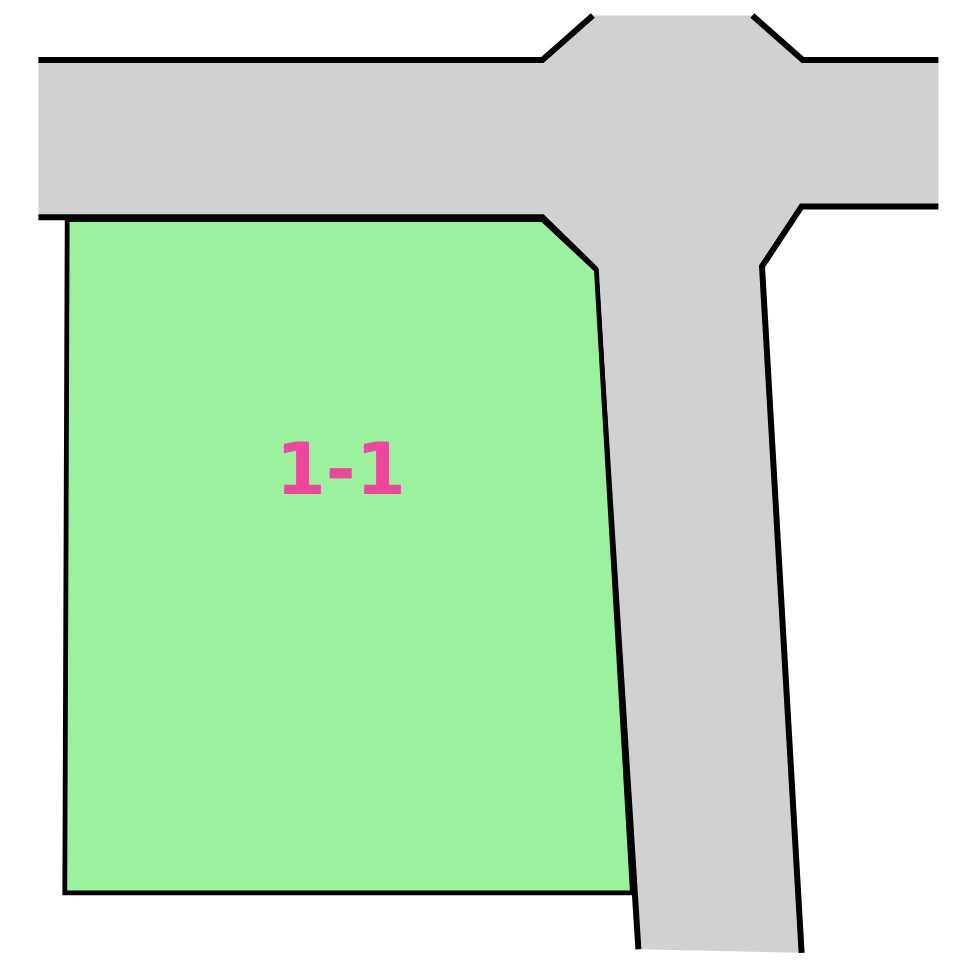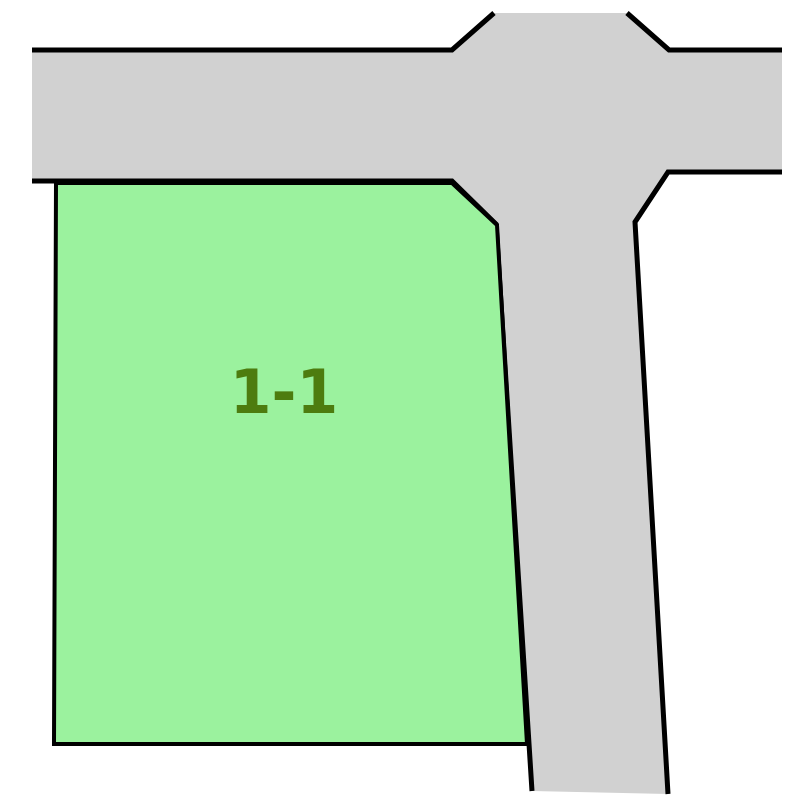--- a/index.html
+++ b/index.html
@@ -35,21 +35,21 @@
   .parcel-poly {
     stroke-width: 4;
     stroke-linejoin: miter;
   }
   .parcel-label {
     position: absolute;
     left: 56px;
     top: 346px;
     width: 456px;
     text-align: center;
-    color: #4d7c0f;
+    color: #ec4899;
     font-weight: bold;
     pointer-events: none;
   }
   .lot-number {
     font-size: 60px;
     line-height: 92px;
     white-space: nowrap;
   }
   .lot-area {
     font-size: 60px;

